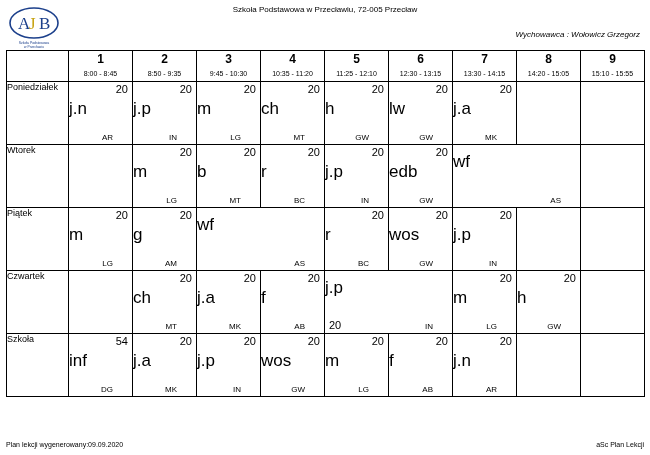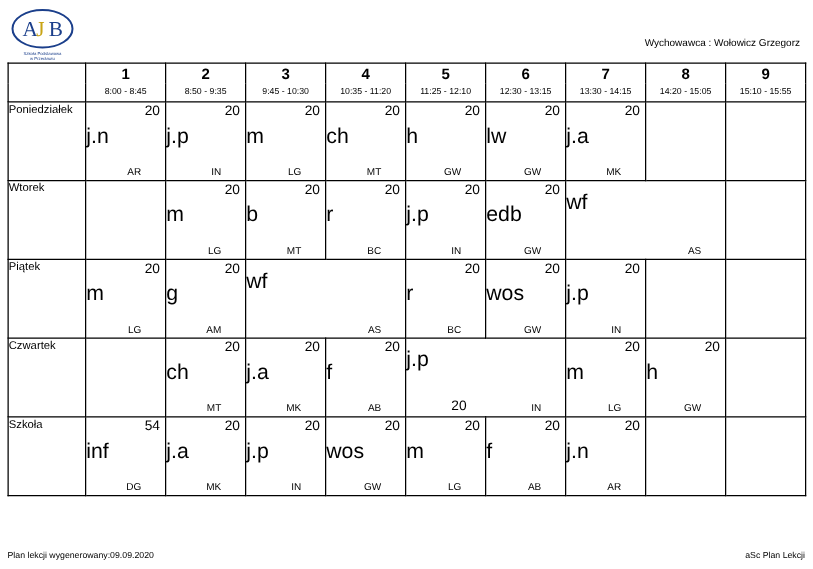--- a/index.html
+++ b/index.html
@@ -44,20 +44,21 @@
     text-align: center;
     font-size: 8px;
     line-height: 11px;
   }
   .teacher {
     position: absolute;
     right: 4px;
     top: 26px;
     font-size: 8px;
     white-space: nowrap;
+    font-style: italic;
   }
   
   table.tt {
     border-collapse: collapse;
     width: 638px;
     table-layout: fixed;
     margin-top: 2px;
   }
   table.tt td, table.tt th {
     border: 1px solid #000000;
@@ -98,21 +99,20 @@
   .cell {
     position: relative;
     height: 62px;
   }
   .cell .room {
     position: absolute;
     top: 1px;
     right: 4px;
     font-size: 11px;
     line-height: 13px;
-    margin-left: 32px;
   }
   .cell .subj {
     position: absolute;
     left: 0;
     right: 0;
     top: 16px;
     text-align: left;
     font-size: 17px;
     line-height: 22px;
   }
@@ -154,20 +154,21 @@
     <div class="logo">
       <svg viewBox="0 0 52 46" width="52" height="46" aria-hidden="true">
         <ellipse cx="26" cy="17" rx="24" ry="15" fill="none" stroke="#1b3f8b" stroke-width="1.6"></ellipse>
         <text x="10" y="23" font-family="Liberation Serif, serif" font-size="17" fill="#1b3f8b">A</text>
         <text x="21" y="23" font-family="Liberation Serif, serif" font-size="17" fill="#c8a415">J</text>
         <text x="31" y="23" font-family="Liberation Serif, serif" font-size="17" fill="#1b3f8b">B</text>
         <text x="26" y="38" font-family="Liberation Sans, sans-serif" font-size="3.4" fill="#1b3f8b" text-anchor="middle">Szkoła Podstawowa</text>
         <text x="26" y="42" font-family="Liberation Sans, sans-serif" font-size="3.4" fill="#1b3f8b" text-anchor="middle">w Przecławiu</text>
       </svg>
     </div>
+    <div class="school">Szkoła Podstawowa w Przecławiu, 72-005 Przecław</div>
     <div class="teacher">
       <span>Wychowawca :</span>
       <span>Wołowicz Grzegorz</span>
     </div>
   </div>
 
   <table class="tt">
     <colgroup>
       <col class="daycol">
       <col class="lescol">

